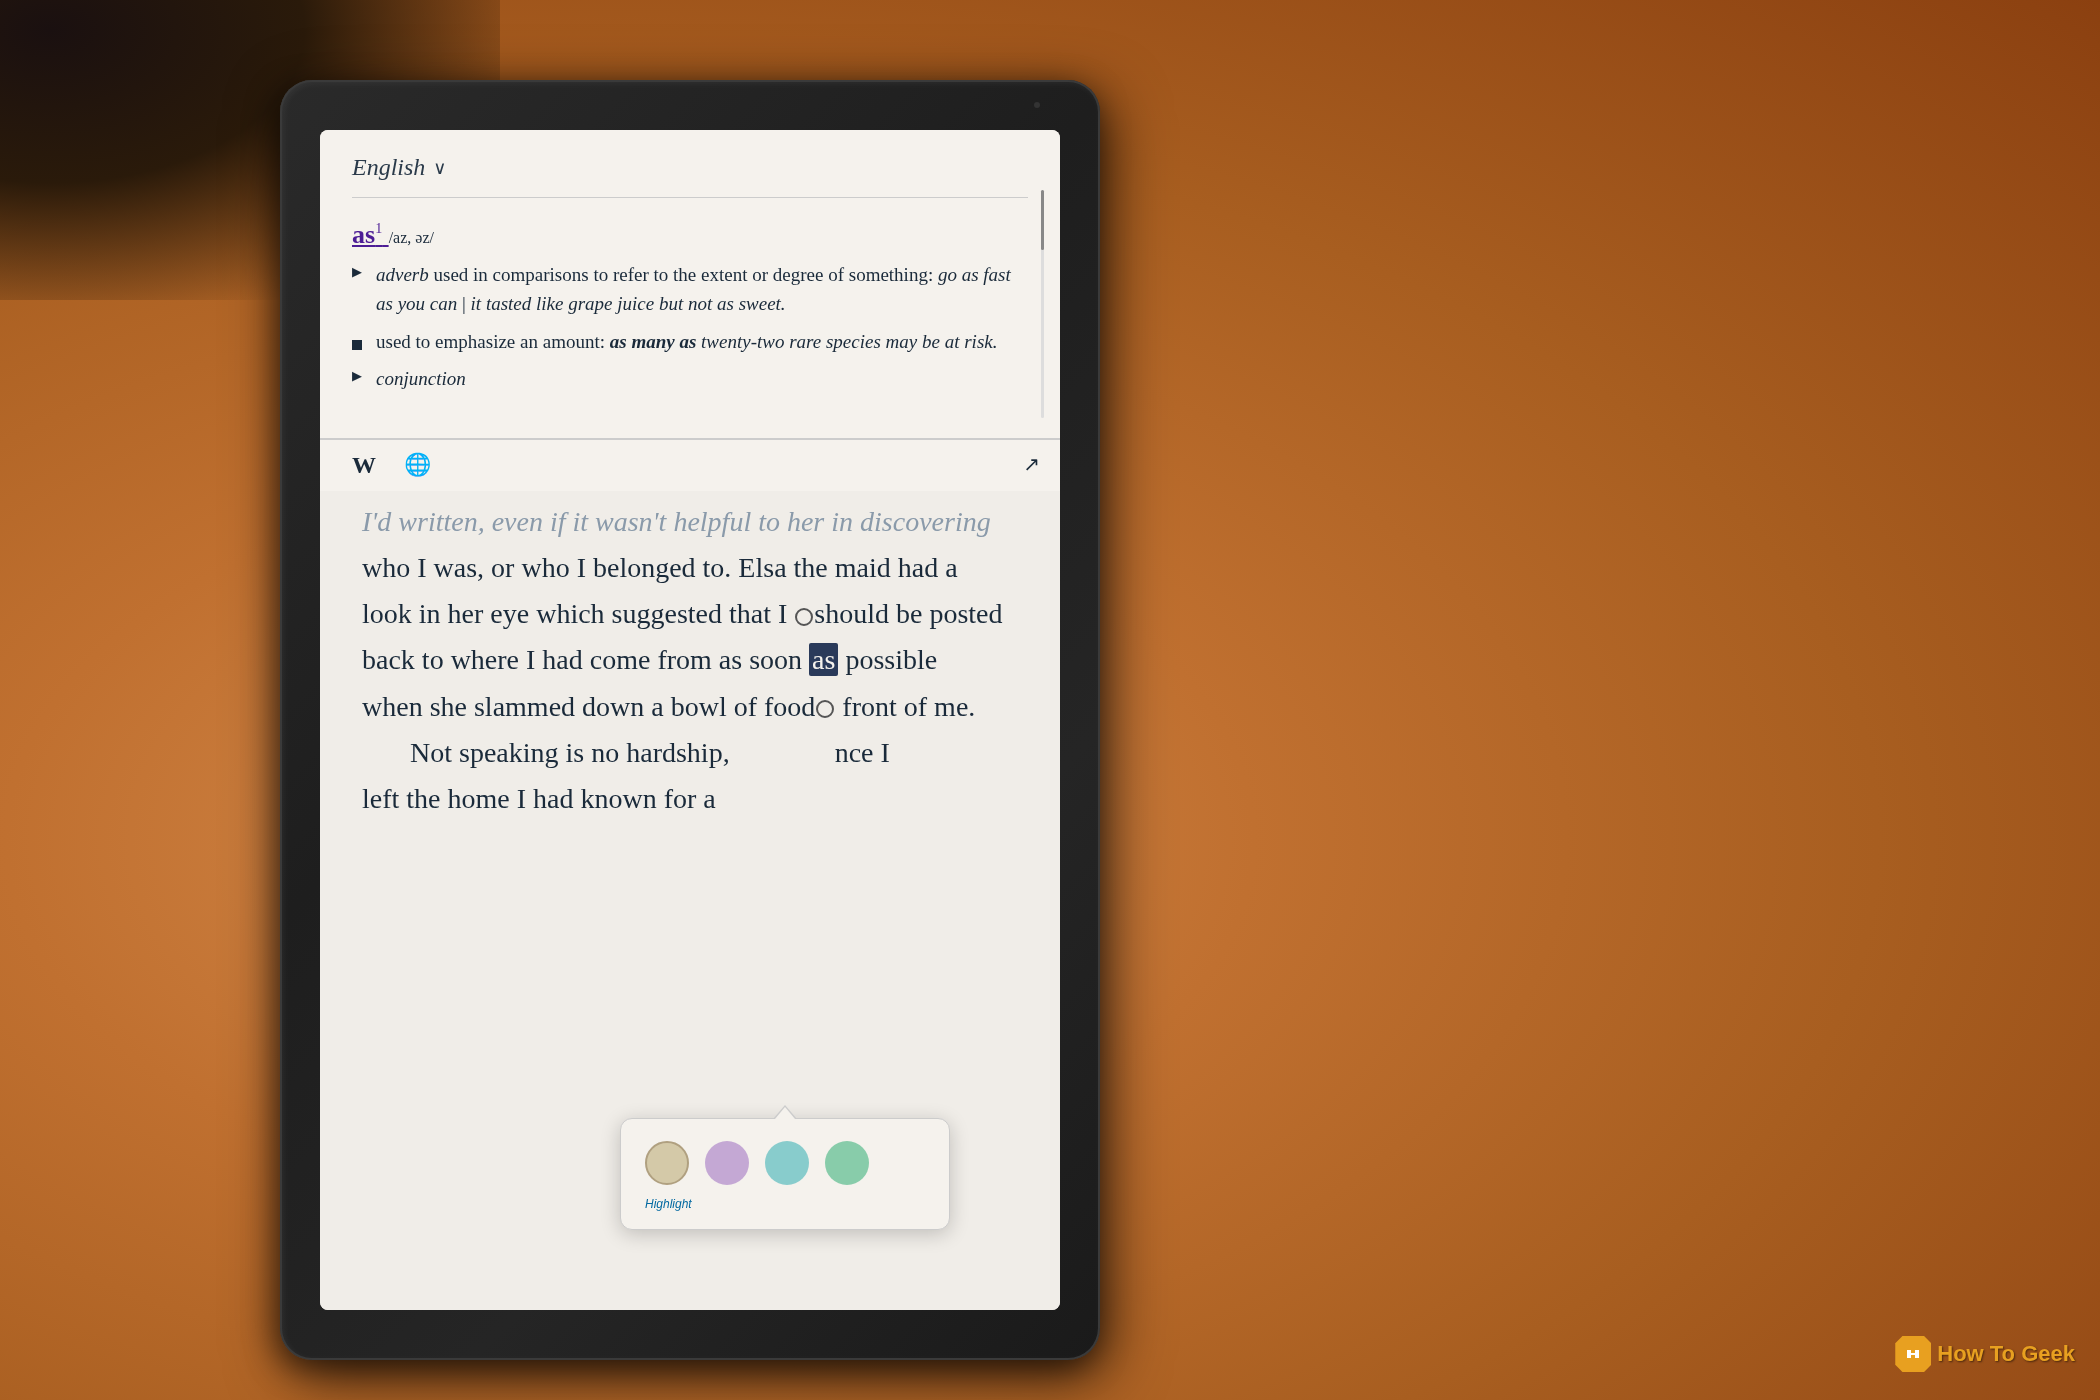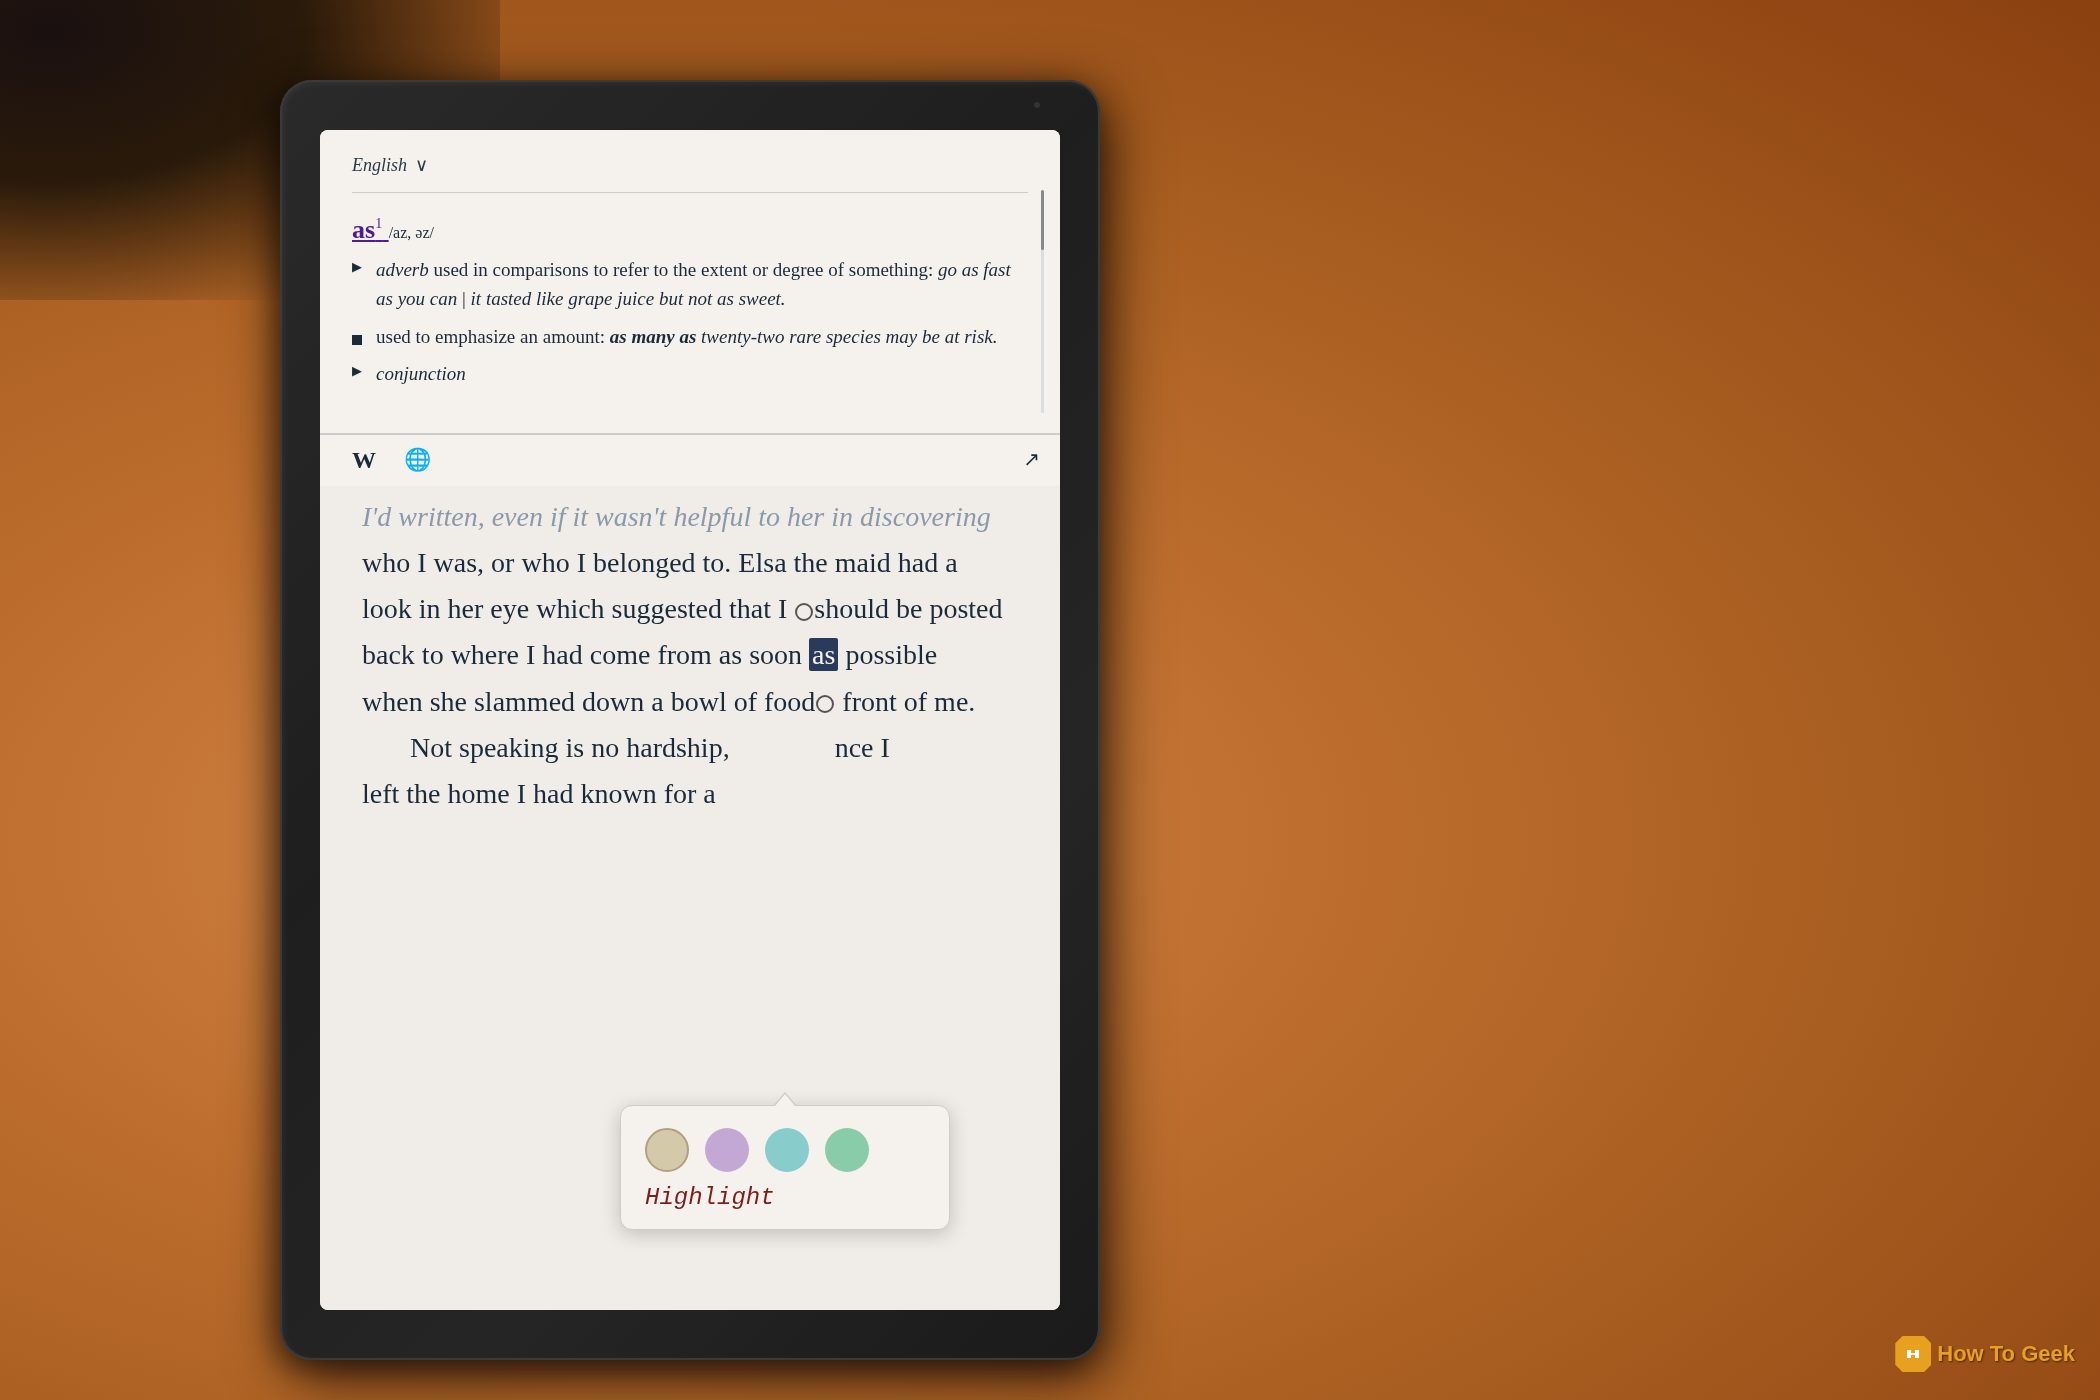--- a/index.html
+++ b/index.html
@@ -96,21 +96,21 @@
       align-items: center;
       gap: 8px;
       margin-bottom: 22px;
       border-bottom: 1px solid #ccc;
       padding-bottom: 16px;
     }
 
     .lang-text {
       font-family: Georgia, serif;
       font-style: italic;
-      font-size: 18px;
+      font-size: 24px;
       color: #2a3a4a;
     }
 
     .lang-arrow {
       font-size: 18px;
       color: #2a3a4a;
     }
 
     
     .scrollbar {
@@ -318,24 +318,24 @@
       border-radius: 50%;
       cursor: pointer;
     }
 
     .swatch-yellow { background: #d4c9a8; border: 2px solid #b0a080; }
     .swatch-purple { background: #c4a8d4; border: 2px solid transparent; }
     .swatch-blue   { background: #88cccc; border: 2px solid transparent; }
     .swatch-green  { background: #88ccaa; border: 2px solid transparent; }
 
     .highlight-label {
-      font-family: Liberation Mono, monospace;
+      font-family: Liberation Sans, sans-serif;
       font-style: italic;
-      font-size: 24px;
-      color: #7f1d1d;
+      font-size: 12px;
+      color: #0369a1;
     }
 
     
     .htg-watermark {
       position: absolute;
       bottom: 28px;
       right: 25px;
       display: flex;
       align-items: center;
       gap: 10px;

